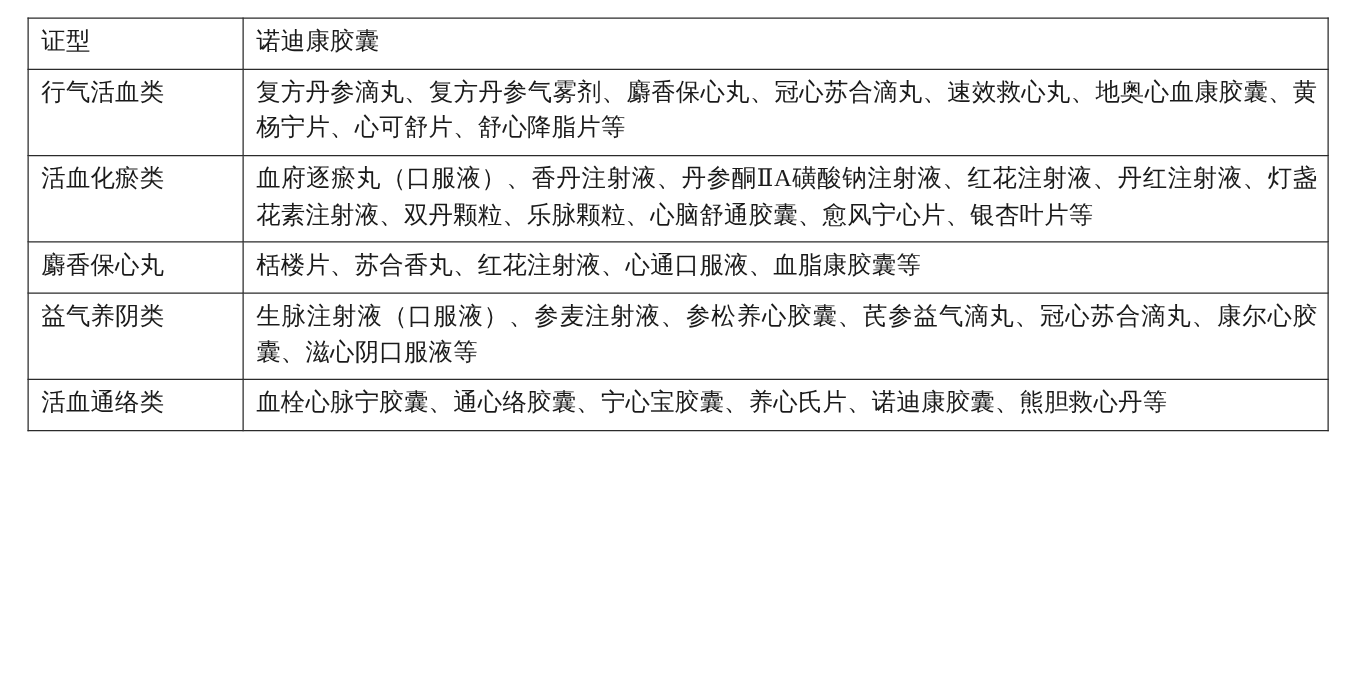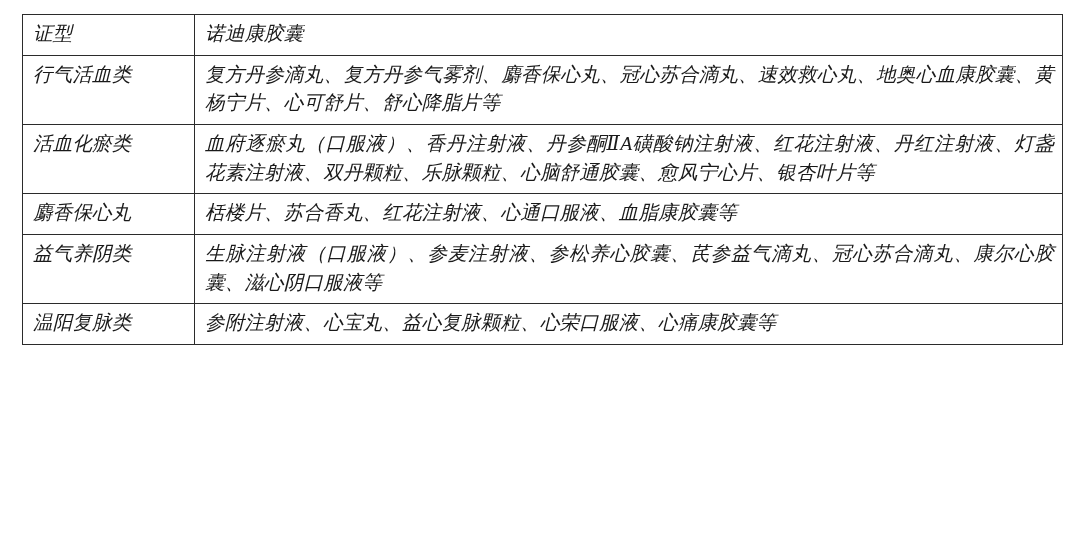--- a/index.html
+++ b/index.html
@@ -13,21 +13,20 @@
     font-family: "Liberation Serif", "DejaVu Serif", serif;
     color: #1a1a1a;
     overflow: hidden;
   }
   .page {
     width: 1080px;
     height: 544px;
     position: relative;
     box-sizing: border-box;
     padding: 14px 16px 0 22px;
-    font-style: italic;
   }
   table.drug-table {
     border-collapse: collapse;
     width: 1040px;
     table-layout: fixed;
   }
   table.drug-table td {
     border: 1px solid #2b2b2b;
     vertical-align: top;
     font-size: 19.5px;
@@ -102,25 +101,25 @@
 
       <tr>
         <td class="col-type">
           <span class="cell-text">益气养阴类</span>
         </td>
         <td class="col-drugs">
           <span class="cell-text">生脉注射液（口服液）、参麦注射液、参松养心胶囊、芪参益气滴丸、冠心苏合滴丸、康尔心胶囊、滋心阴口服液等</span>
         </td>
       </tr>
 
-
       <tr>
         <td class="col-type">
-          <span class="cell-text">温阳复脉类</span>
+          <span class="cell-text">活血通络类</span>
         </td>
         <td class="col-drugs">
-          <span class="cell-text">参附注射液、心宝丸、益心复脉颗粒、心荣口服液、心痛康胶囊等</span>
+          <span class="cell-text">血栓心脉宁胶囊、通心络胶囊、宁心宝胶囊、养心氏片、诺迪康胶囊、熊胆救心丹等</span>
         </td>
       </tr>
+
 
     </tbody>
   </table>
 </div>
 
 </body></html>

